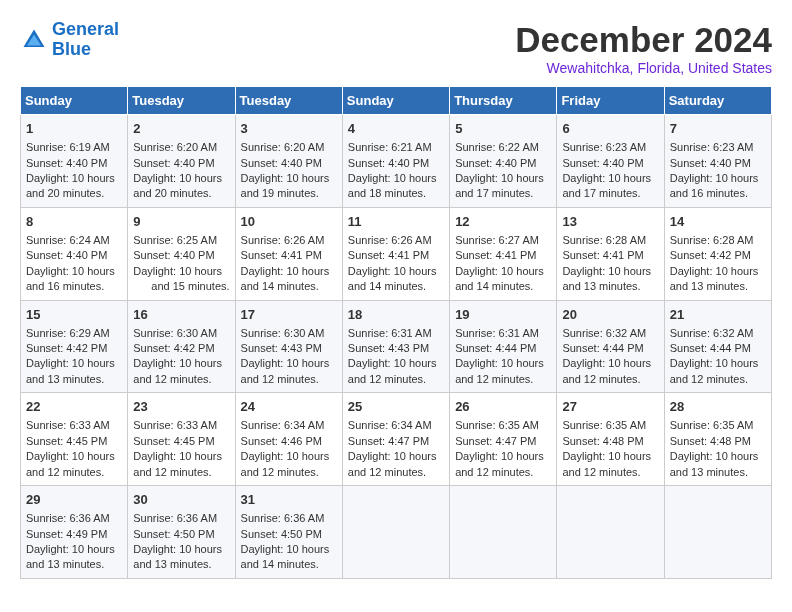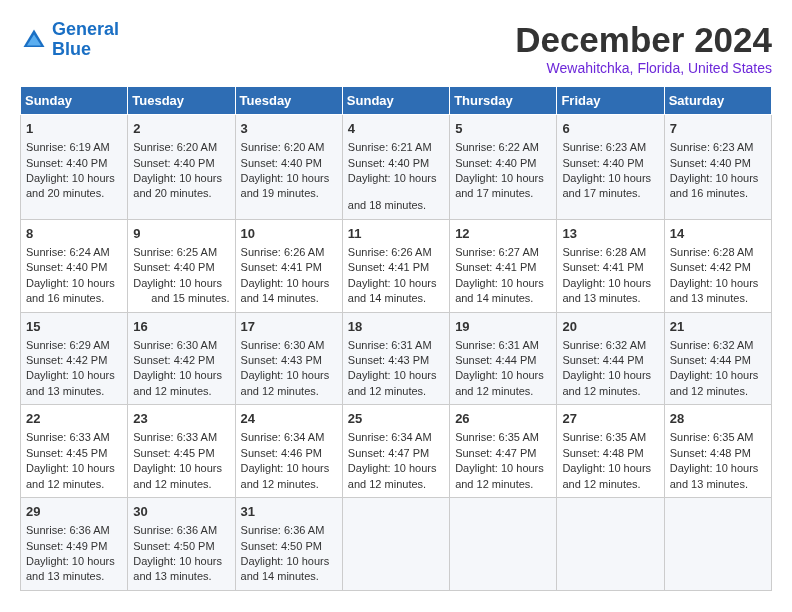--- a/index.html
+++ b/index.html
@@ -136,21 +136,21 @@
           <span style="display: block;">Sunrise: 6:20 AM</span>
           <span style="display: block;">Sunset: 4:40 PM</span>
           <span style="display: block;">Daylight: 10 hours</span>
           <span style="display: block;">and 19 minutes.</span>
         </td>
         <td>
           <span class="day-num">4</span>
           <span style="display: block;">Sunrise: 6:21 AM</span>
           <span style="display: block;">Sunset: 4:40 PM</span>
           <span style="display: block;">Daylight: 10 hours</span>
-          <span style="display: block; margin-top: 12px;">and 18 minutes.</span>
+          <span style="display: block;">and 18 minutes.</span>
         </td>
         <td>
           <span class="day-num">5</span>
           <span style="display: block;">Sunrise: 6:22 AM</span>
           <span style="display: block;">Sunset: 4:40 PM</span>
           <span style="display: block;">Daylight: 10 hours</span>
           <span style="display: block;">and 17 minutes.</span>
         </td>
         <td>
           <span class="day-num">6</span>

